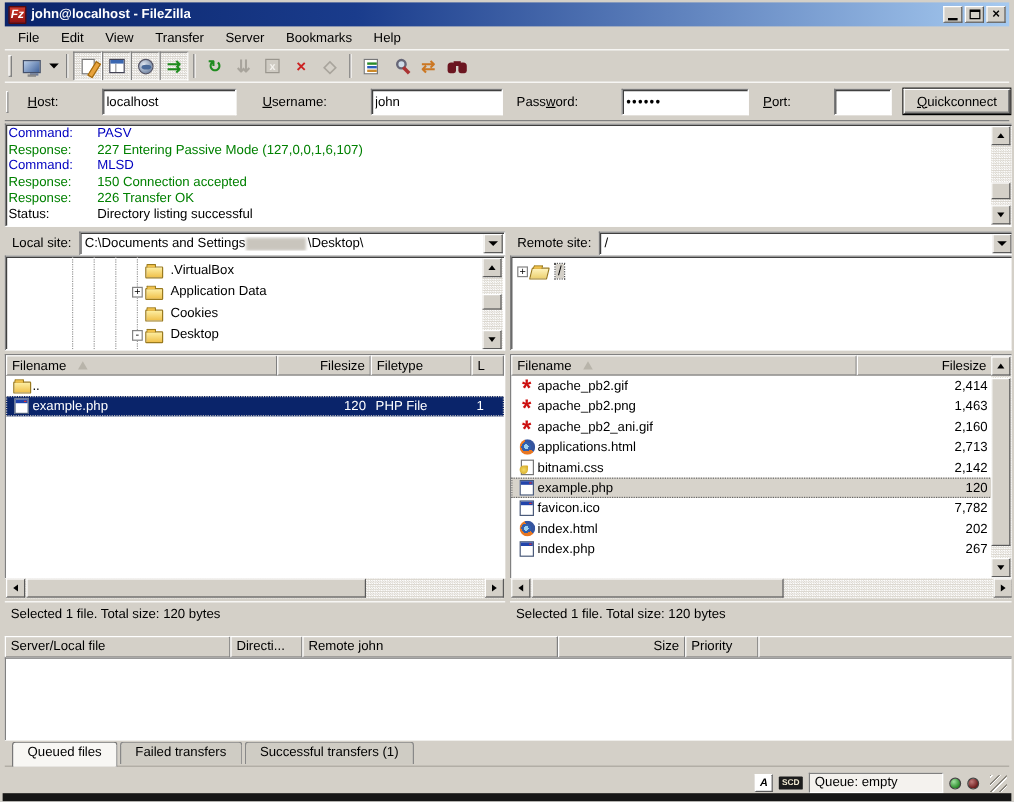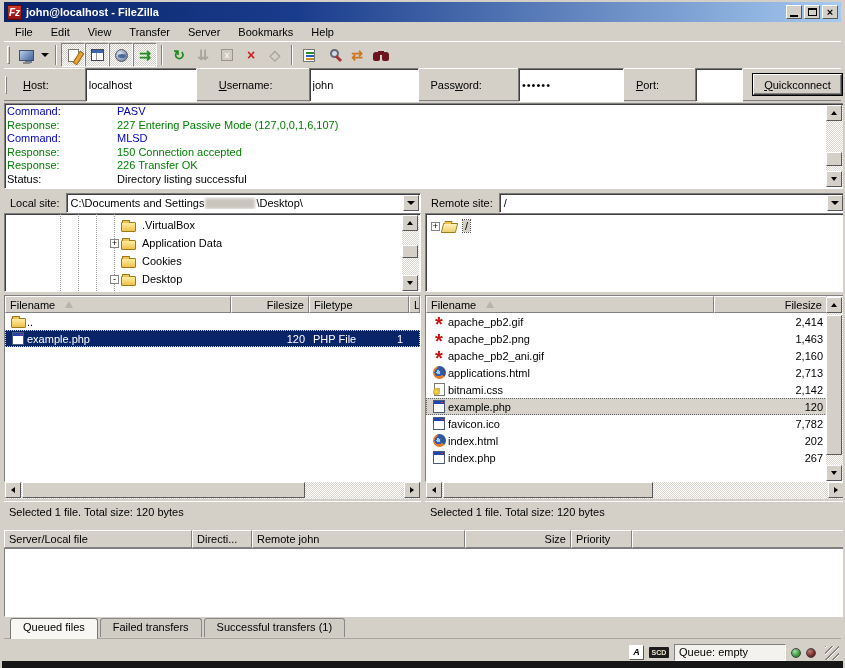--- a/index.html
+++ b/index.html
@@ -57,28 +57,28 @@
   .ic-compare{width:9px;height:9px;border:2px solid #667;border-radius:50%;background:rgba(205,225,245,.7);position:relative;margin:-3px -3px 0 0;}
   .ic-compare::after{content:"";position:absolute;right:-5px;bottom:-4px;width:7px;height:3px;background:#a33;transform:rotate(45deg);}
   .ic-find{position:relative;width:16px;height:11px;background:linear-gradient(#6b1520,#6b1520) 50% 15%/6px 4px no-repeat;}
   .ic-find::before,.ic-find::after{content:"";position:absolute;bottom:0;width:7px;height:9px;background:#6b1520;border-radius:3px 3px 2px 2px;}
   .ic-find::before{left:0;} .ic-find::after{right:0;}
 
   
   .qcbar{position:absolute; top:68px; left:2px; right:2px; height:33px; display:flex; align-items:center; border-top:1px solid #fff; border-bottom:1px solid #808080;}
   .qcbar u{text-decoration:underline;}
   .qc-label{margin:0 5px 0 12px; white-space:nowrap;}
-  .qc-input{height:34px; font:11px "Liberation Sans",sans-serif; padding:1px 3px; outline:none;margin-left:31px;}
+  .qc-input{height:22px; font:11px "Liberation Sans",sans-serif; padding:1px 3px; outline:none;margin-left:31px;}
   .qc-btn{height:21px; margin-left:10px; padding:0 10px; background:#d4d0c8; border:1px solid; border-color:#fff #404040 #404040 #fff; box-shadow:inset -1px -1px 0 #808080, 0 0 0 1px #000; font:11px "Liberation Sans",sans-serif;}
   .qc-drop{width:15px; height:21px; background:#d4d0c8; border:1px solid; border-color:#fff #404040 #404040 #fff; display:flex; align-items:center; justify-content:center; margin-left:2px;}
 
   
   .log{position:absolute; top:103px; left:2px; width:841px; height:86px; background:#fff; border:1px solid; border-color:#808080 #fff #fff #808080; box-shadow:inset 1px 1px 0 #404040; overflow:hidden;}
   .log-rows{position:absolute; left:2px; top:1px; right:20px;}
-  .log-row{display:flex; line-height:13.5px; white-space:nowrap;gap:36px;}
+  .log-row{display:flex; line-height:13.5px; white-space:nowrap;}
   .log-kind{width:74px; flex:0 0 74px;}
   .t-cmd{color:#0000c0;} .t-resp{color:#008000;} .t-stat{color:#000;}
 
   
   .vsb{position:absolute; width:17px;}
   .hsb{position:absolute; height:17px;}
   .sb-btn{position:absolute; width:16px; height:15px; background:#d4d0c8; border:1px solid; border-color:#fff #5a5a5a #5a5a5a #fff; display:flex; align-items:center; justify-content:center;}
   .vsb .sb-btn{width:16px; height:16px; left:0;}
   .hsb .sb-btn{width:16px; height:16px; top:0;}
   .sb-thumb{position:absolute; background:#d4d0c8; border:1px solid; border-color:#fff #5a5a5a #5a5a5a #fff;}
@@ -381,21 +381,21 @@
 
   <div class="list left">
     <div class="lheader">
       <div class="hcell" style="width:226px">
           <span>Filename</span>
           <span class="sort"></span>
         </div>
       <div class="hcell num" style="width:78px">
           <span>Filesize</span>
         </div>
-      <div class="hcell" style="width:100px">
+      <div class="hcell" style="width:84px">
           <span>Filetype</span>
         </div>
       <div class="hcell" style="flex:1">
           <span>L</span>
         </div>
     </div>
     <div class="lrow">
       <div class="cell" style="width:226px">
           <span class="fi">
             <span class="fo"></span>

